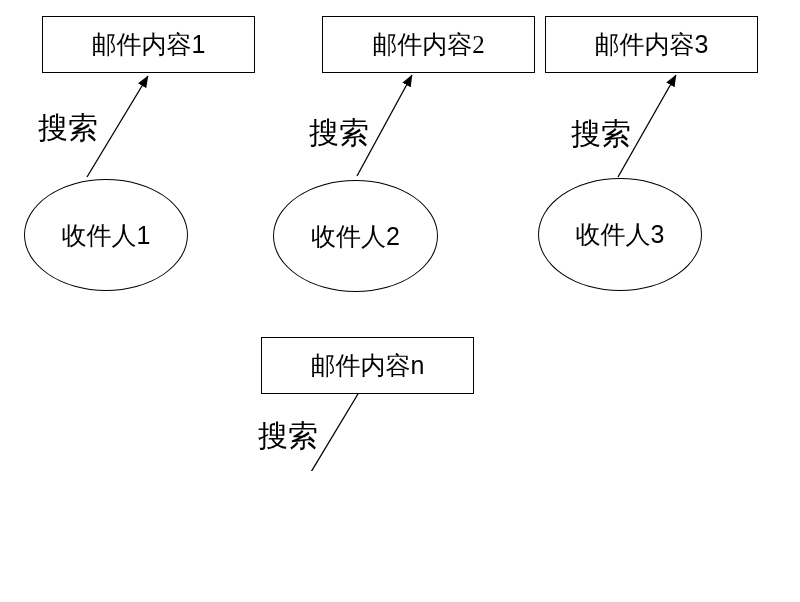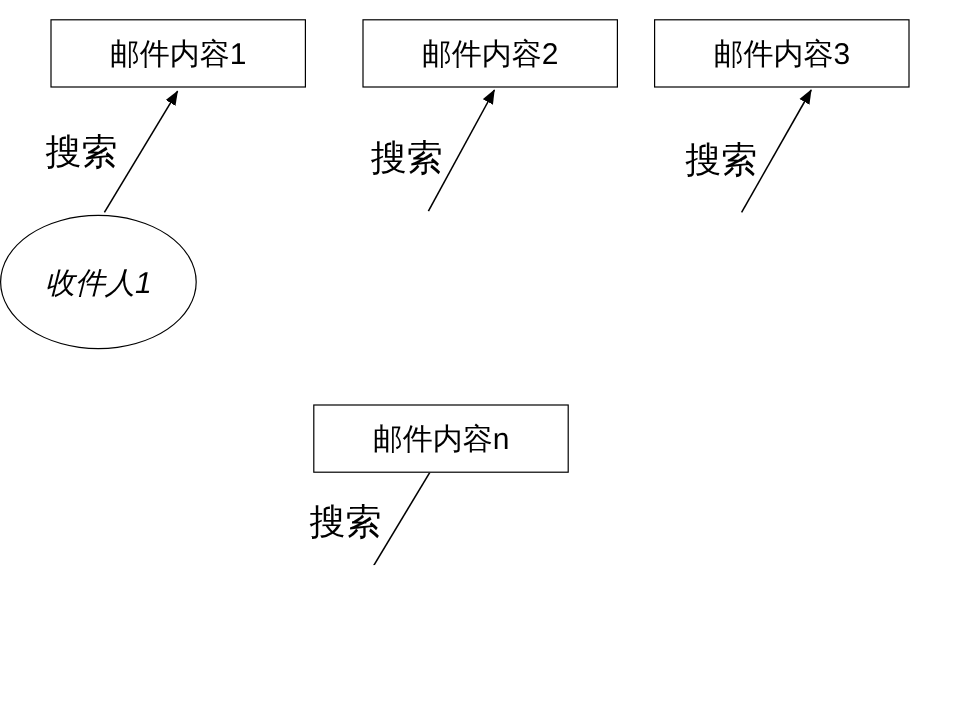--- a/index.html
+++ b/index.html
@@ -68,25 +68,27 @@
         <path d="M0,0 L10,4 L0,8 Z" fill="#000000"></path>
       </marker>
     </defs>
     <line x1="87" y1="177" x2="148" y2="76" stroke="#000000" stroke-width="1.3" marker-end="url(#arrowhead)"></line>
     <line x1="357" y1="176" x2="412" y2="75" stroke="#000000" stroke-width="1.3" marker-end="url(#arrowhead)"></line>
     <line x1="618" y1="177" x2="676" y2="75" stroke="#000000" stroke-width="1.3" marker-end="url(#arrowhead)"></line>
     <line x1="308" y1="477" x2="367" y2="379" stroke="#000000" stroke-width="1.3" marker-end="url(#arrowhead)"></line>
   </svg>
 
   <div class="node-rect" style="left:42px; top:16px;">邮件内容1</div>
-  <div class="node-ellipse" style="left:0; top:179px; width:164px; height:112px;font-style:italic;">收件人1</div>
+  <div class="node-ellipse" style="left:24px; top:179px; width:164px; height:112px;">收件人1</div>
   <div class="edge-label" style="left:38px; top:111px;">搜索</div>
 
-  <div class="node-rect" style="left:302px; top:16px;">邮件内容2</div>
+  <div class="node-rect" style="left:322px; top:16px;font-family:Liberation Serif, serif;">邮件内容2</div>
+  <div class="node-ellipse" style="left:273px; top:180px; width:165px; height:112px;">收件人2</div>
   <div class="edge-label" style="left:309px; top:116px;">搜索</div>
 
   <div class="node-rect" style="left:545px; top:16px;">邮件内容3</div>
+  <div class="node-ellipse" style="left:538px; top:178px; width:164px; height:113px;">收件人3</div>
   <div class="edge-label" style="left:571px; top:117px;">搜索</div>
 
   <div class="node-rect" style="left:261px; top:319px;margin-top:18px;">邮件内容n</div>
   <div class="edge-label" style="left:258px; top:419px;">搜索</div>
 
 </div>
 
 </body></html>

